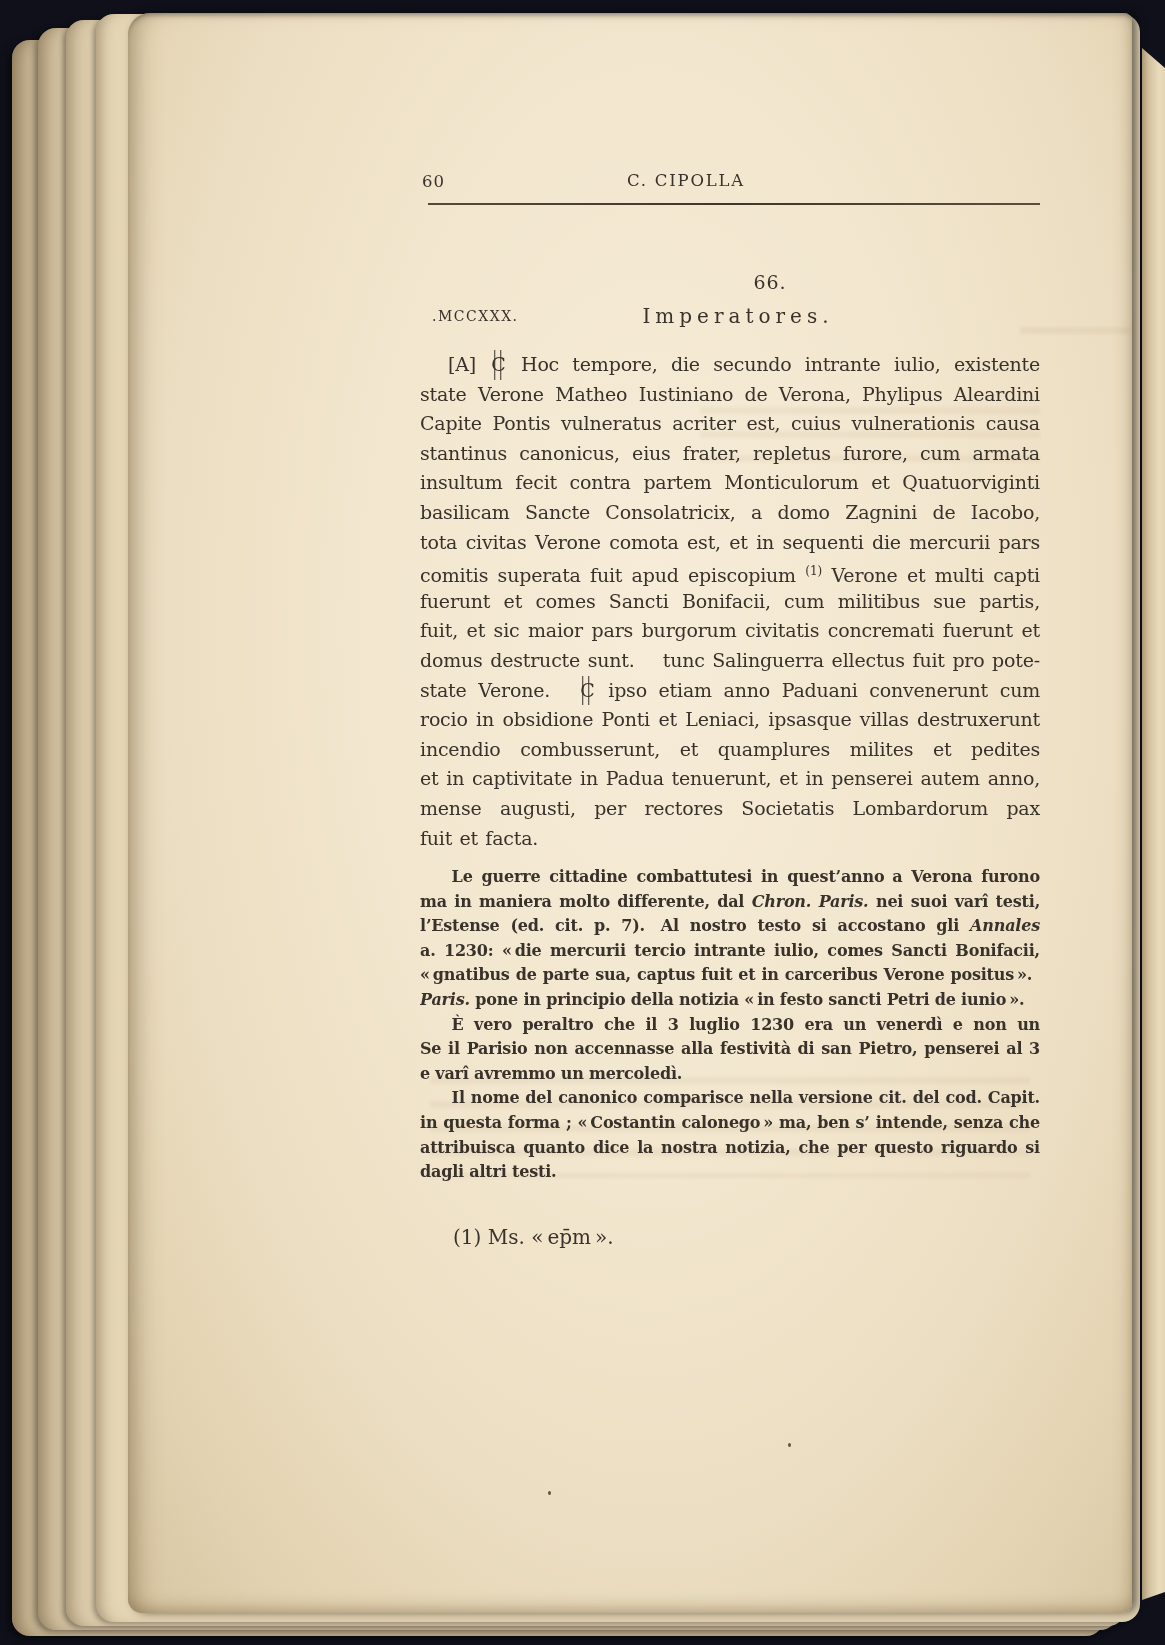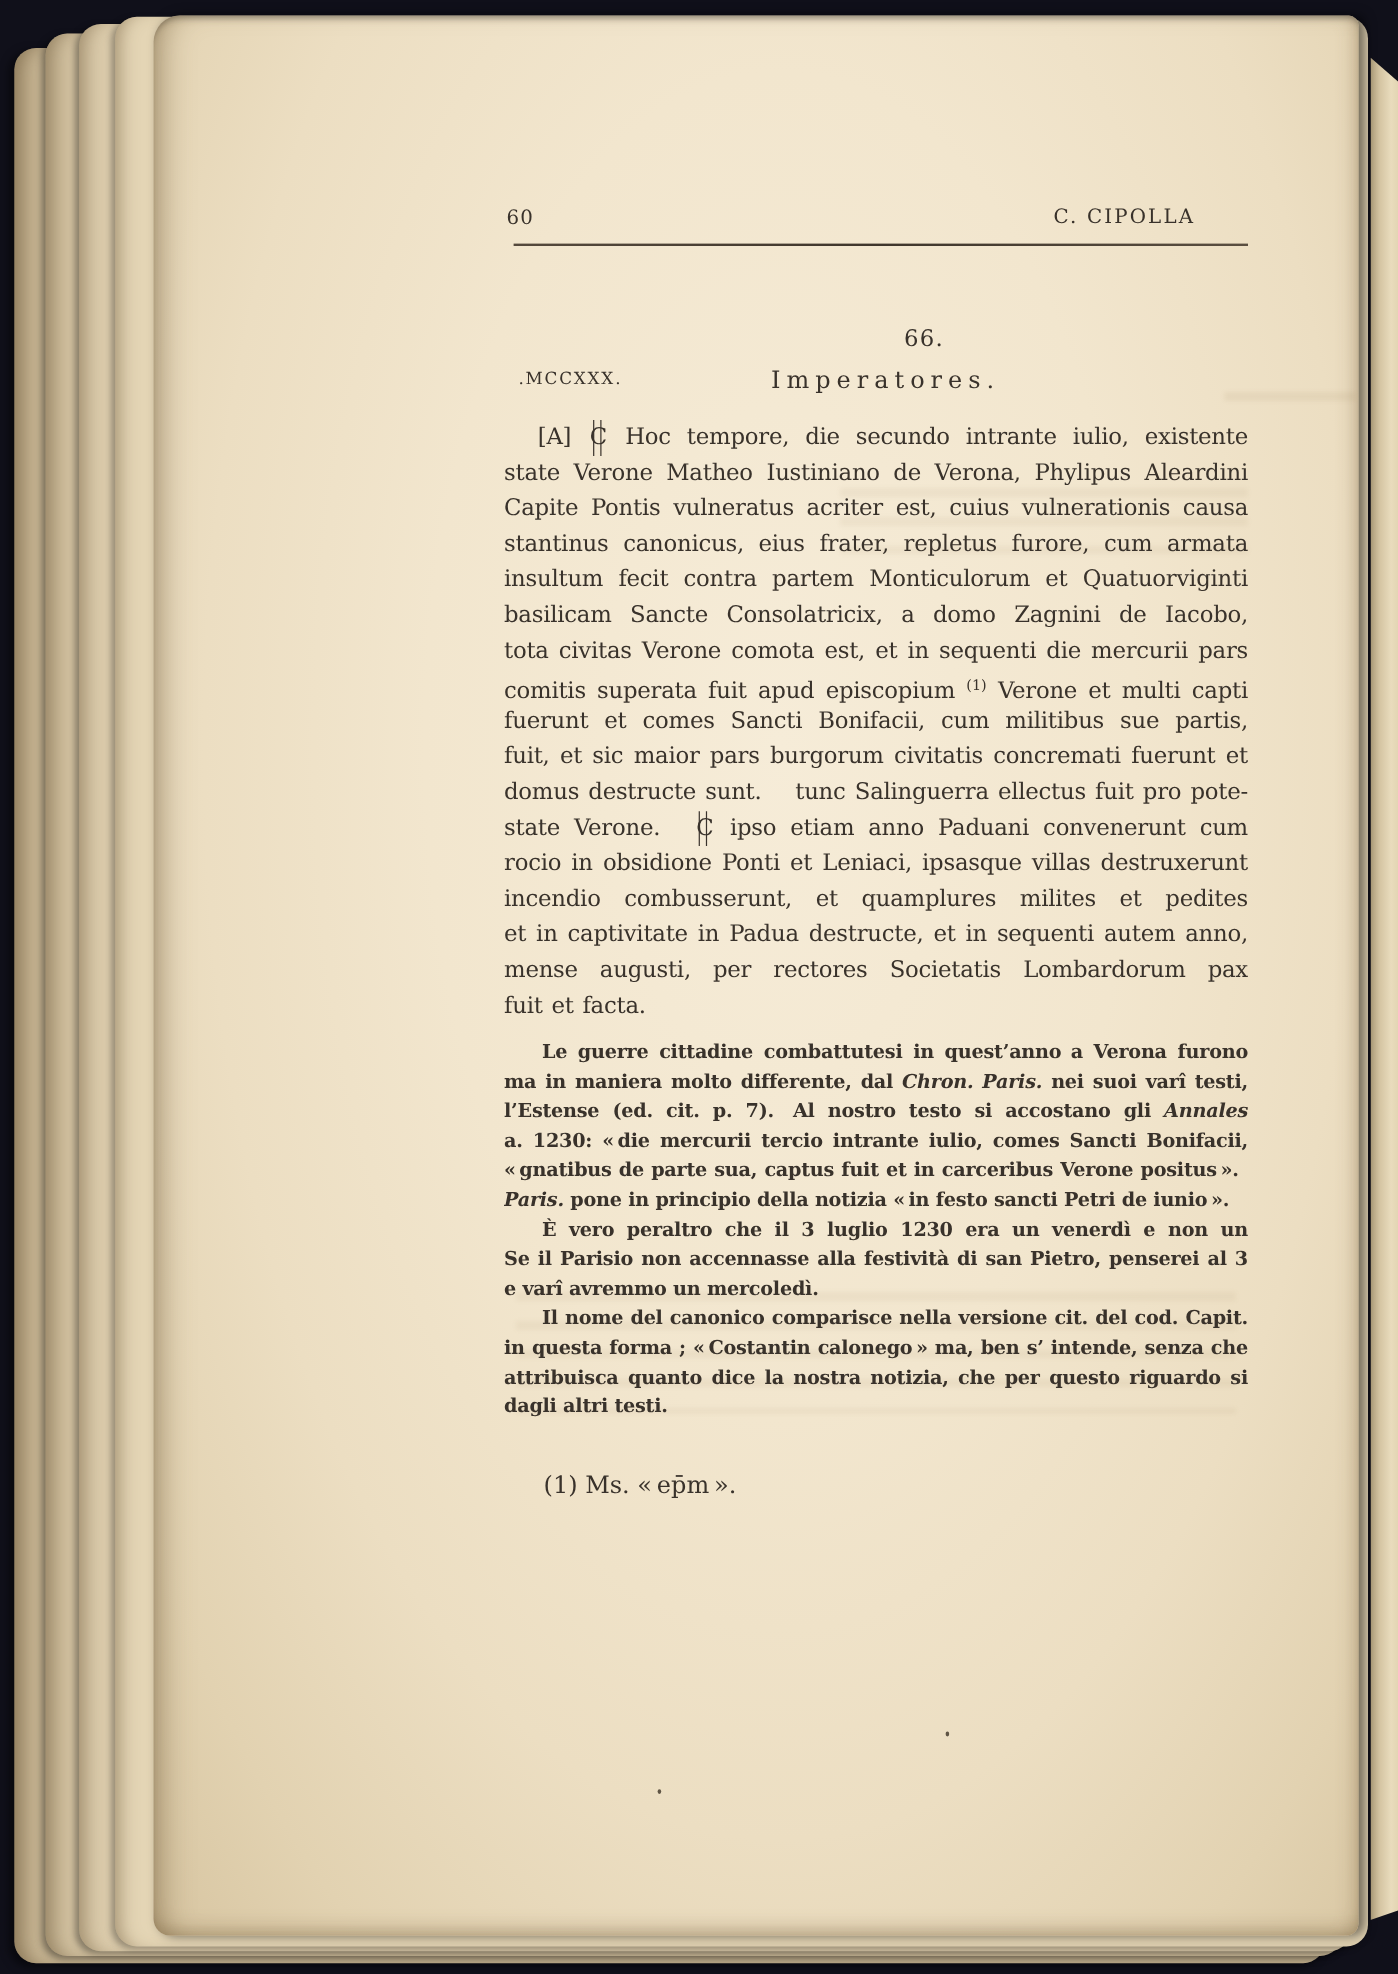--- a/index.html
+++ b/index.html
@@ -47,21 +47,21 @@
   #ghost2{left:302px;top:1047px;width:600px;height:118px;}
   #ghost3{left:892px;top:297px;width:110px;height:28px;opacity:.65;}
 
   .speck{position:absolute;width:3px;height:4px;background:#3c3226;border-radius:50%;opacity:.8;}
 
   
   .textcol{position:absolute;left:292px;top:0;width:620px;height:100%;color:#39322b;}
 
   .running-head{position:absolute;top:158px;left:0;width:100%;font-size:16.5px;}
   .pageno{position:absolute;left:2px;top:1px;letter-spacing:1px;}
-  .rtitle{position:absolute;left:0;right:0;text-align:right;transform:translateX(-44px);letter-spacing:1.8px;}
+  .rtitle{position:absolute;left:0;right:0;text-align:center;transform:translateX(-44px);letter-spacing:1.8px;}
   .rule{position:absolute;top:190px;left:8px;width:612px;height:2px;
         background:linear-gradient(90deg,#55493c,#3f362c 50%,#5a4e40);}
 
   .secno{position:absolute;top:258px;left:0;width:100%;text-align:center;
          transform:translateX(40px);font-size:19px;letter-spacing:1px;}
   .yearline{position:absolute;top:291px;left:0;width:100%;height:30px;}
   .year{position:absolute;left:12px;top:4px;font-size:14px;letter-spacing:1.5px;}
   .sectitle{display:block;text-align:center;transform:translateX(8px);font-size:20px;letter-spacing:5px;}
 
   .main-par{position:absolute;top:337px;left:0;width:620px;
@@ -124,21 +124,21 @@
         <div class="tline">insultum fecit contra partem Monticulorum et Quatuorviginti apud</div>
         <div class="tline">basilicam Sancte Consolatricix, a domo Zagnini de Iacobo, quare</div>
         <div class="tline">tota civitas Verone comota est, et in sequenti die mercurii pars</div>
         <div class="tline">comitis superata fuit apud episcopium <sup class="note">(1)</sup> Verone et multi capti</div>
         <div class="tline">fuerunt et comes Sancti Bonifacii, cum militibus sue partis, captus</div>
         <div class="tline">fuit, et sic maior pars burgorum civitatis concremati fuerunt et</div>
         <div class="tline">domus destructe sunt.  tunc Salinguerra ellectus fuit pro pote-</div>
         <div class="tline">state Verone.  <span class="capitulum">C</span> ipso etiam anno Paduani convenerunt cum ca-</div>
         <div class="tline">rocio in obsidione Ponti et Leniaci, ipsasque villas destruxerunt et</div>
         <div class="tline">incendio combusserunt, et quamplures milites et pedites ceperunt</div>
-        <div class="tline">et in captivitate in Padua destructe, et in sequenti autem anno,</div>
+        <div class="tline">et in captivitate in Padua tenuerunt, et in penserei autem anno,</div>
         <div class="tline">mense augusti, per rectores Societatis Lombardorum pax firmata</div>
         <div class="tline last">fuit et facta.</div>
       </div>
 
     <div class="comm">
         <div>
           <div class="tline">  Le guerre cittadine combattutesi in quest’anno a Verona furono narrate,</div>
           <div class="tline">ma in maniera molto differente, dal <i>Chron. Paris.</i> nei suoi varî testi, compreso</div>
           <div class="tline">l’Estense (ed. cit. p. 7). Al nostro testo si accostano gli <i>Annales veteres</i>,</div>
           <div class="tline">a. 1230: « die mercurii tercio intrante iulio, comes Sancti Bonifacii, cum ma-</div>

